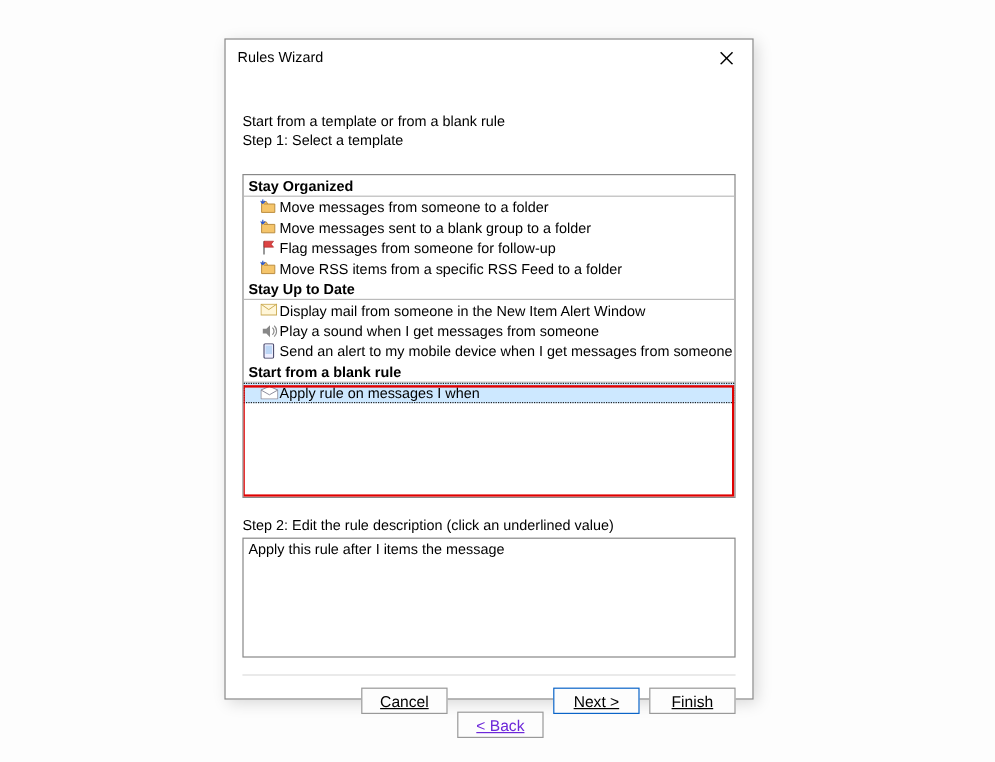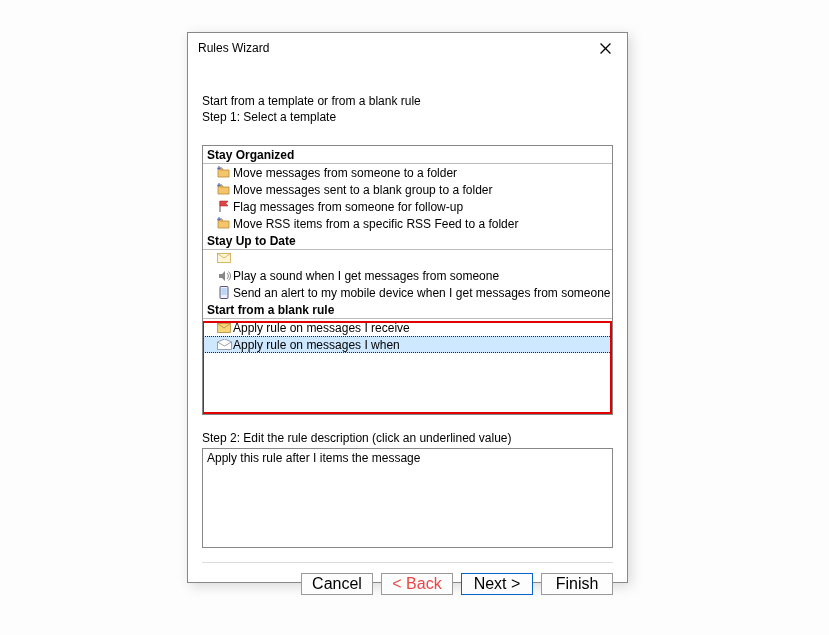--- a/index.html
+++ b/index.html
@@ -96,24 +96,25 @@
     justify-content: flex-end;
     gap: 8px;
     padding: 10px 14px 0 14px;
   }
   .btn {
     width: 72px;
     height: 22px;
     border: 1px solid #999;
     background: #fdfdfd;
     font-family: inherit;
-    font-size: 16px;
+    font-size: 13px;
     cursor: pointer;
-  }
-  .btn:disabled { color: #ef4444; cursor: default; }
+    text-decoration: underline;
+  }
+  .btn:disabled { color: #6d28d9; cursor: default; margin-top: 20px; }
   .btn.primary { border: 1px solid #0a64c8; }
 
   
   .i-folder { width:14px; height:13px; }
   .i-flag { width:13px; height:13px; }
   .i-mail { width:14px; height:11px; }
   .i-sound { width:13px; height:12px; }
   .i-device { width:10px; height:13px; }
   .i-env-closed { width:14px; height:10px; }
   .i-env-open { width:15px; height:11px; }
@@ -182,20 +183,21 @@
 
       <div class="group-header">Stay Up to Date</div>
 
       <div class="item">
         <span class="icon">
           <svg class="i-mail" viewBox="0 0 14 11">
               <rect x="0.5" y="0.5" width="13" height="9" fill="#fff6d8" stroke="#c9a84e" stroke-width="0.8"></rect>
               <path d="M0.5 0.5 L7 5 L13.5 0.5" fill="none" stroke="#c9a84e" stroke-width="0.8"></path>
             </svg>
         </span>
+        <span>Display mail from someone in the New Item Alert Window</span>
       </div>
       <div class="item">
         <span class="icon">
           <svg class="i-sound" viewBox="0 0 13 12">
               <path d="M1 4h3l3-3v10l-3-3H1z" fill="#888"></path>
               <path d="M9 3a4 4 0 0 1 0 6 M10.5 1.5a6 6 0 0 1 0 9" fill="none" stroke="#888" stroke-width="1"></path>
             </svg>
         </span>
         <span>Play a sound when I get messages from someone</span>
       </div>
@@ -204,29 +206,20 @@
           <svg class="i-device" viewBox="0 0 10 13">
               <rect x="1" y="0.5" width="8" height="12" rx="1" fill="#eef" stroke="#446" stroke-width="0.9"></rect>
               <rect x="2.3" y="2" width="5.4" height="7" fill="#bcd6f5"></rect>
             </svg>
         </span>
         <span>Send an alert to my mobile device when I get messages from someone</span>
       </div>
 
       <div class="group-header">Start from a blank rule</div>
 
-      <div class="item">
-        <span class="icon">
-          <svg class="i-env-closed" viewBox="0 0 14 10">
-              <rect x="0.5" y="0.5" width="13" height="9" fill="#f5d77a" stroke="#b8893b" stroke-width="0.8"></rect>
-              <path d="M0.5 0.5 L7 5 L13.5 0.5" fill="none" stroke="#b8893b" stroke-width="0.8"></path>
-            </svg>
-        </span>
-        <span>Apply rule on messages I receive</span>
-      </div>
       <div class="item selected">
         <span class="icon">
           <svg class="i-env-open" viewBox="0 0 15 11">
               <path d="M0.5 3 L7.5 0 L14.5 3 V10.5 H0.5 Z" fill="#fff" stroke="#889" stroke-width="0.8"></path>
               <path d="M0.5 3 L7.5 7 L14.5 3" fill="none" stroke="#889" stroke-width="0.8"></path>
             </svg>
         </span>
         <span>Apply rule on messages I when</span>
       </div>
 

